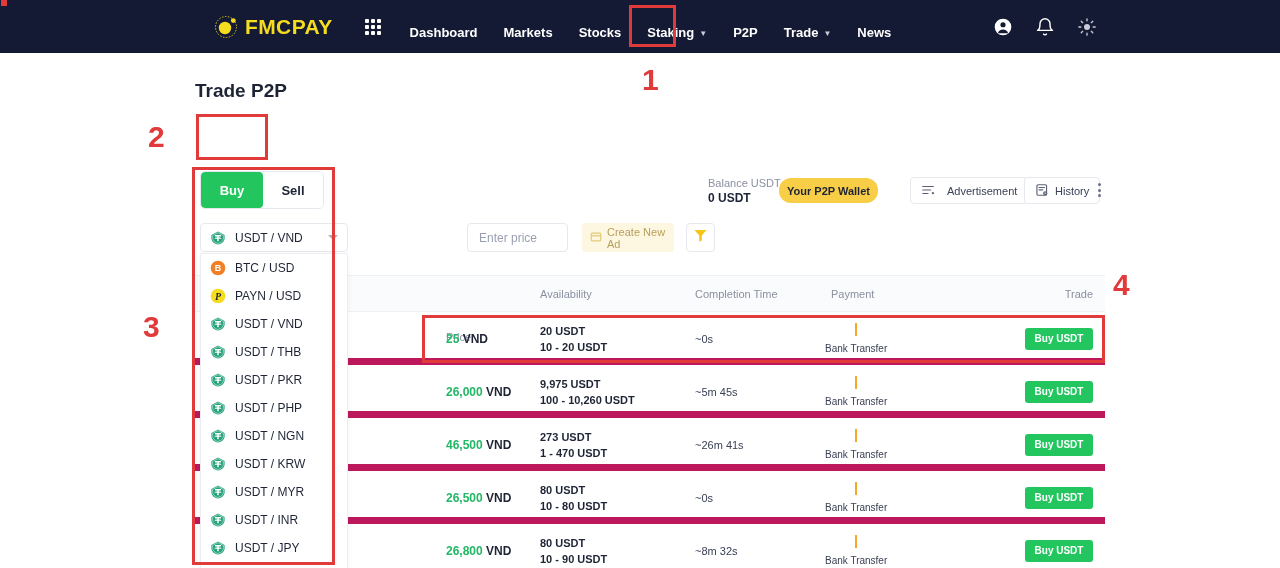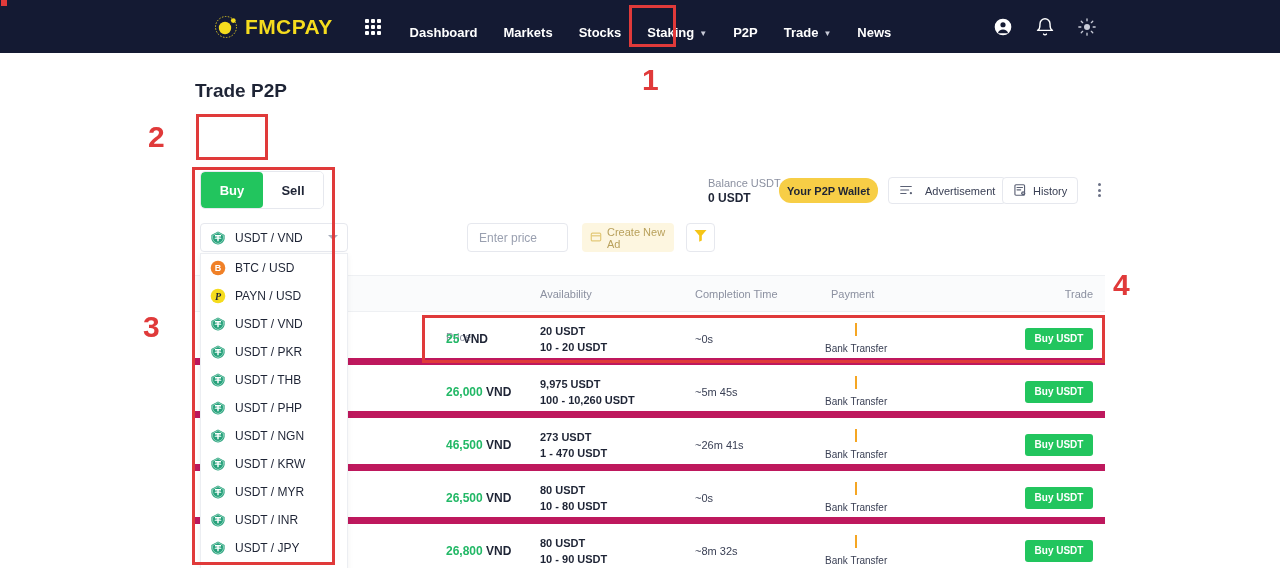--- a/index.html
+++ b/index.html
@@ -74,21 +74,21 @@
   .wallet-btn {
     position:absolute; left:779px; top:125px; width:99px; height:25px;
     background:#f7ce46; border-radius:12px;
     display:flex; align-items:center; justify-content:center;
     font-size:11px; font-weight:bold; color:#1e2435;
   }
   .tool-btn {
     position:absolute; height:27px;
     border:1px solid #e6e8ee; border-radius:4px; background:#fff;
     display:flex; align-items:center; gap:6px;
-    padding:0 10px; font-size:11px; color:#3a4055;
+    padding:0 10px; font-size:11px; color:#3a4055;margin-left:22px;
   }
   .tb-ad { left:888px; top:124px; }
   .tb-hist { left:1002px; top:124px; }
   .kebab {
     position:absolute; left:1092px; top:128px; width:14px; height:18px;
     display:flex; flex-direction:column; align-items:center; justify-content:space-between;
     padding:2px 0;
   }
   .kebab i { width:3px; height:3px; border-radius:50%; background:#6b7186; display:block; }
 
@@ -455,29 +455,29 @@
                 <path d="M5 5.1h6v1.3H8.7v1c1.6.05 2.8.36 2.8.73s-1.2.68-2.8.73v2.5H7.3V8.86c-1.6-.05-2.8-.36-2.8-.73s1.2-.68 2.8-.73v-1H5z" fill="#ffffff"></path>
               </svg></span>
             <span>USDT / VND</span>
           </div>
           <div class="pair-item">
             <span class="coin"><svg width="16" height="16" viewBox="0 0 16 16">
                 <path d="M8 1.4 14.6 5v3.2c0 3.3-3 5.6-6.6 6.4C4.4 13.8 1.4 11.5 1.4 8.2V5z" fill="#26a17b"></path>
                 <path d="M8 2.6 13.4 5.5v2.7c0 2.7-2.5 4.6-5.4 5.3-2.9-.7-5.4-2.6-5.4-5.3V5.5z" fill="none" stroke="#b9e6d5" stroke-width=".7"></path>
                 <path d="M5 5.1h6v1.3H8.7v1c1.6.05 2.8.36 2.8.73s-1.2.68-2.8.73v2.5H7.3V8.86c-1.6-.05-2.8-.36-2.8-.73s1.2-.68 2.8-.73v-1H5z" fill="#ffffff"></path>
               </svg></span>
+            <span>USDT / THB</span>
+          </div>
+          <div class="pair-item">
+            <span class="coin"><svg width="16" height="16" viewBox="0 0 16 16">
+                <path d="M8 1.4 14.6 5v3.2c0 3.3-3 5.6-6.6 6.4C4.4 13.8 1.4 11.5 1.4 8.2V5z" fill="#26a17b"></path>
+                <path d="M8 2.6 13.4 5.5v2.7c0 2.7-2.5 4.6-5.4 5.3-2.9-.7-5.4-2.6-5.4-5.3V5.5z" fill="none" stroke="#b9e6d5" stroke-width=".7"></path>
+                <path d="M5 5.1h6v1.3H8.7v1c1.6.05 2.8.36 2.8.73s-1.2.68-2.8.73v2.5H7.3V8.86c-1.6-.05-2.8-.36-2.8-.73s1.2-.68 2.8-.73v-1H5z" fill="#ffffff"></path>
+              </svg></span>
             <span>USDT / PKR</span>
-          </div>
-          <div class="pair-item">
-            <span class="coin"><svg width="16" height="16" viewBox="0 0 16 16">
-                <path d="M8 1.4 14.6 5v3.2c0 3.3-3 5.6-6.6 6.4C4.4 13.8 1.4 11.5 1.4 8.2V5z" fill="#26a17b"></path>
-                <path d="M8 2.6 13.4 5.5v2.7c0 2.7-2.5 4.6-5.4 5.3-2.9-.7-5.4-2.6-5.4-5.3V5.5z" fill="none" stroke="#b9e6d5" stroke-width=".7"></path>
-                <path d="M5 5.1h6v1.3H8.7v1c1.6.05 2.8.36 2.8.73s-1.2.68-2.8.73v2.5H7.3V8.86c-1.6-.05-2.8-.36-2.8-.73s1.2-.68 2.8-.73v-1H5z" fill="#ffffff"></path>
-              </svg></span>
-            <span>USDT / THB</span>
           </div>
           <div class="pair-item">
             <span class="coin"><svg width="16" height="16" viewBox="0 0 16 16">
                 <path d="M8 1.4 14.6 5v3.2c0 3.3-3 5.6-6.6 6.4C4.4 13.8 1.4 11.5 1.4 8.2V5z" fill="#26a17b"></path>
                 <path d="M8 2.6 13.4 5.5v2.7c0 2.7-2.5 4.6-5.4 5.3-2.9-.7-5.4-2.6-5.4-5.3V5.5z" fill="none" stroke="#b9e6d5" stroke-width=".7"></path>
                 <path d="M5 5.1h6v1.3H8.7v1c1.6.05 2.8.36 2.8.73s-1.2.68-2.8.73v2.5H7.3V8.86c-1.6-.05-2.8-.36-2.8-.73s1.2-.68 2.8-.73v-1H5z" fill="#ffffff"></path>
               </svg></span>
             <span>USDT / PHP</span>
           </div>
           <div class="pair-item">

